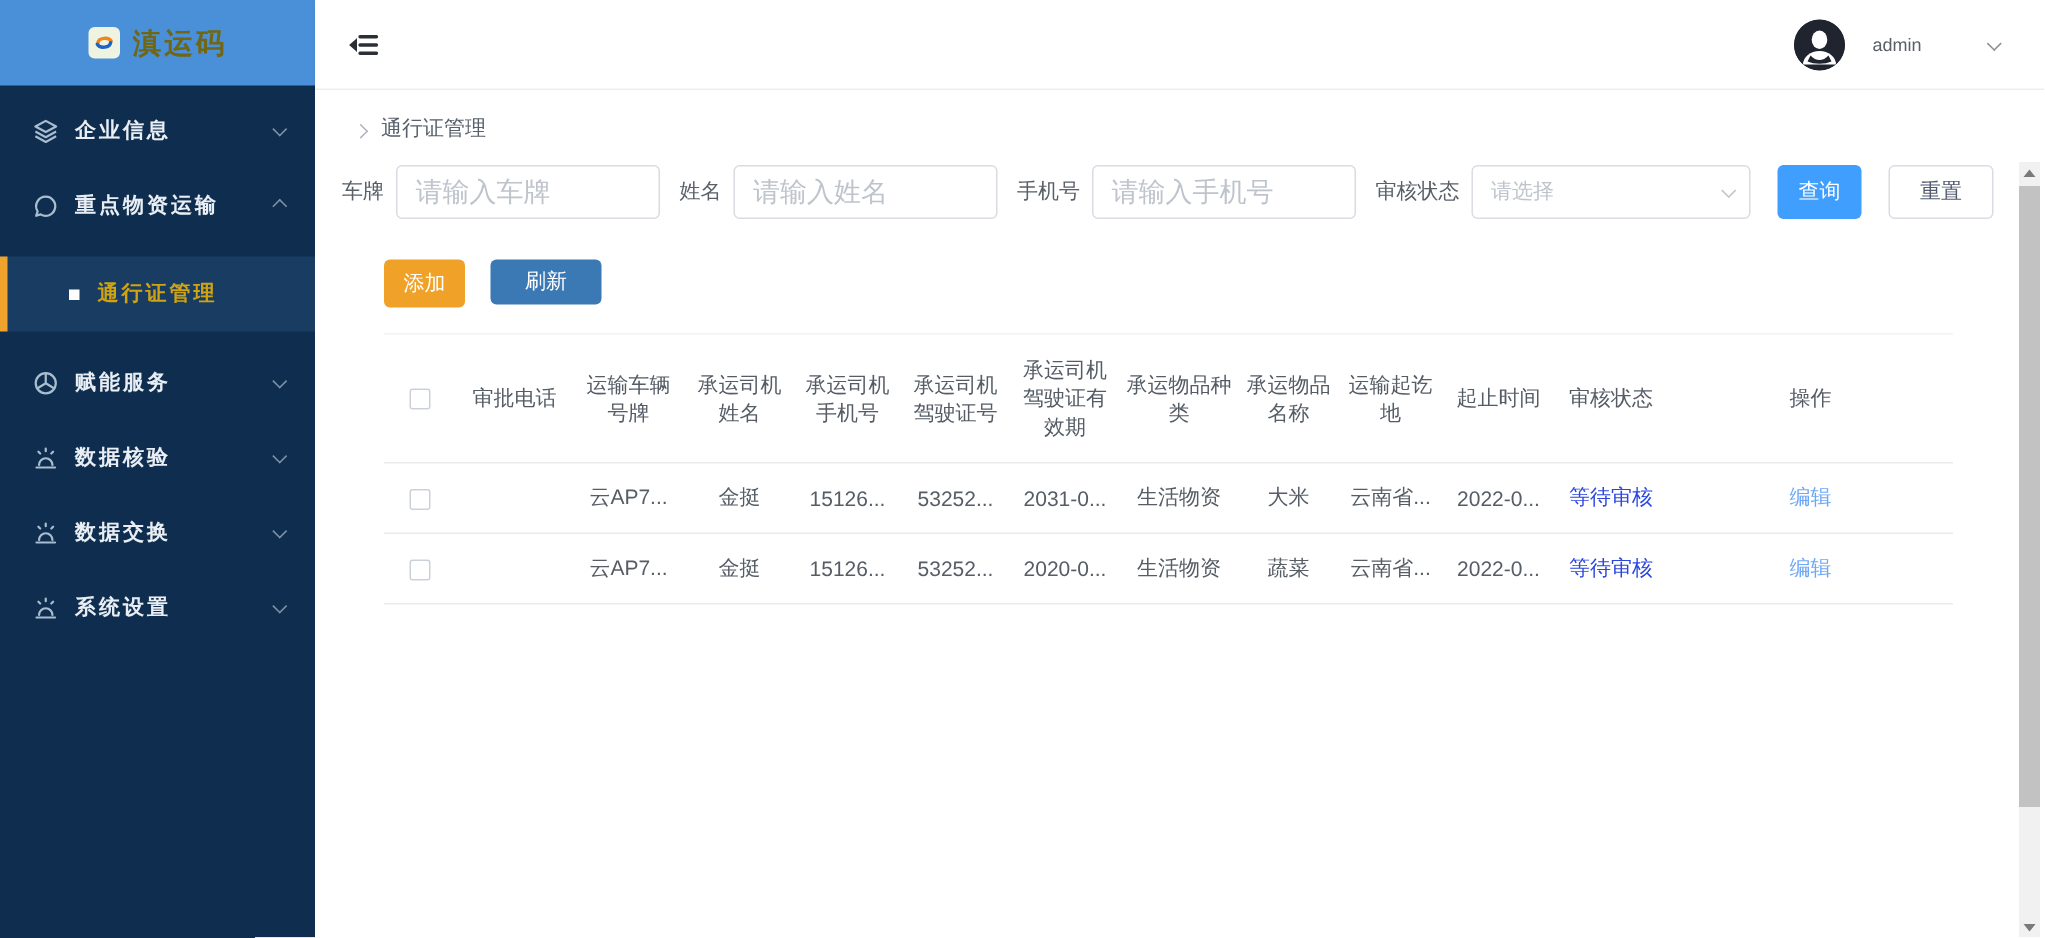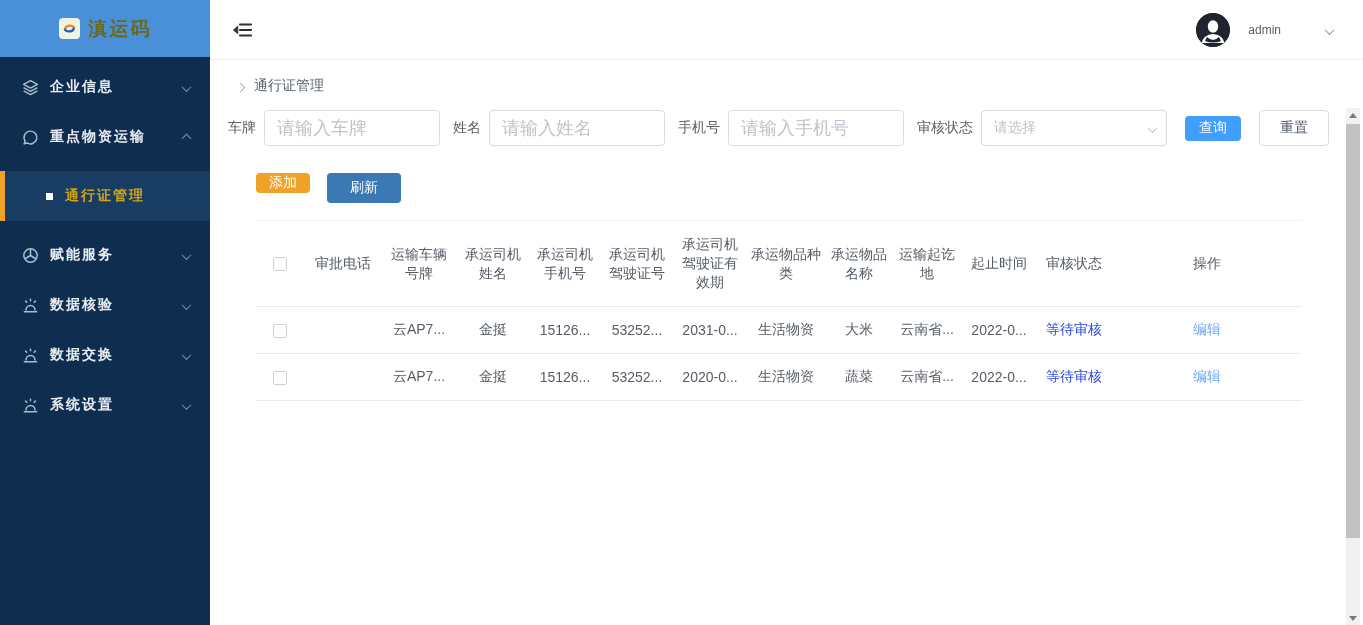--- a/index.html
+++ b/index.html
@@ -39,25 +39,25 @@
   .breadcrumb .chev-wrap { color:#b0b6bf; margin-right:10px; }
 
   .filter-bar { margin:15px 0 0 18px; display:flex; align-items:center; }
   .f-label { font-size:14px; color:#5a6068; margin-right:8px; }
   .f-input { width:176px; height:36px; border:1px solid #d9dce3; border-radius:4px; padding:0 12px; font-size:18px; color:#333; outline:none; margin-right:13px; font-family:inherit; }
   .f-input::placeholder { color:#bfc4cc; }
   .f-select { width:186px; height:36px; border:1px solid #d9dce3; border-radius:4px; padding:0 10px 0 12px; display:flex; align-items:center; margin-right:18px; cursor:pointer; background:#fff; }
   .f-select .sel-text { font-size:14px; color:#bfc4cc; }
   .f-select .chev-wrap { margin-left:auto; color:#c0c4cc; }
   .btn { border:none; border-radius:4px; font-size:14px; cursor:pointer; font-family:inherit; }
-  .btn-search { background:#409eff; color:#fff; height:25px; padding:0 14px; }
+  .btn-search { background:#409eff; color:#fff; height:36px; padding:0 14px; }
   .btn-reset { background:#fff; color:#515a6e; height:36px; padding:0 20px; border:1px solid #d9dce3; margin-left:18px; }
 
   .toolbar { margin:27px 0 0 46px; display:flex; }
-  .btn-add { background:#f0a127; color:#fff; height:20px; padding:0 13px; }
+  .btn-add { background:#f0a127; color:#fff; height:32px; padding:0 13px; }
   .btn-refresh { background:#3b79b4; color:#fff; height:30px; padding:0 23px; margin-left:17px; }
 
   .table-wrap { margin:17px 0 0 46px; width:1046px; }
   table { width:100%; border-collapse:collapse; table-layout:fixed; }
   thead th { font-size:14px; font-weight:400; color:#555c66; border-top:1px solid #f2f3f5; border-bottom:1px solid #e9ebef; padding:14px 3px; line-height:19px; text-align:center; vertical-align:middle; }
   tbody td { font-size:14px; color:#565d66; border-bottom:1px solid #e9ebef; padding:14px 3px; text-align:center; vertical-align:middle; white-space:nowrap; overflow:hidden; }
   .checkbox { display:inline-block; width:14px; height:14px; border:1px solid #ccd1d9; border-radius:2px; background:#fff; cursor:pointer; vertical-align:middle; }
   .status-link { color:#2946df; font-weight:500; }
   .edit-link { color:#6ea7f6; cursor:pointer; text-decoration:none; }
 

